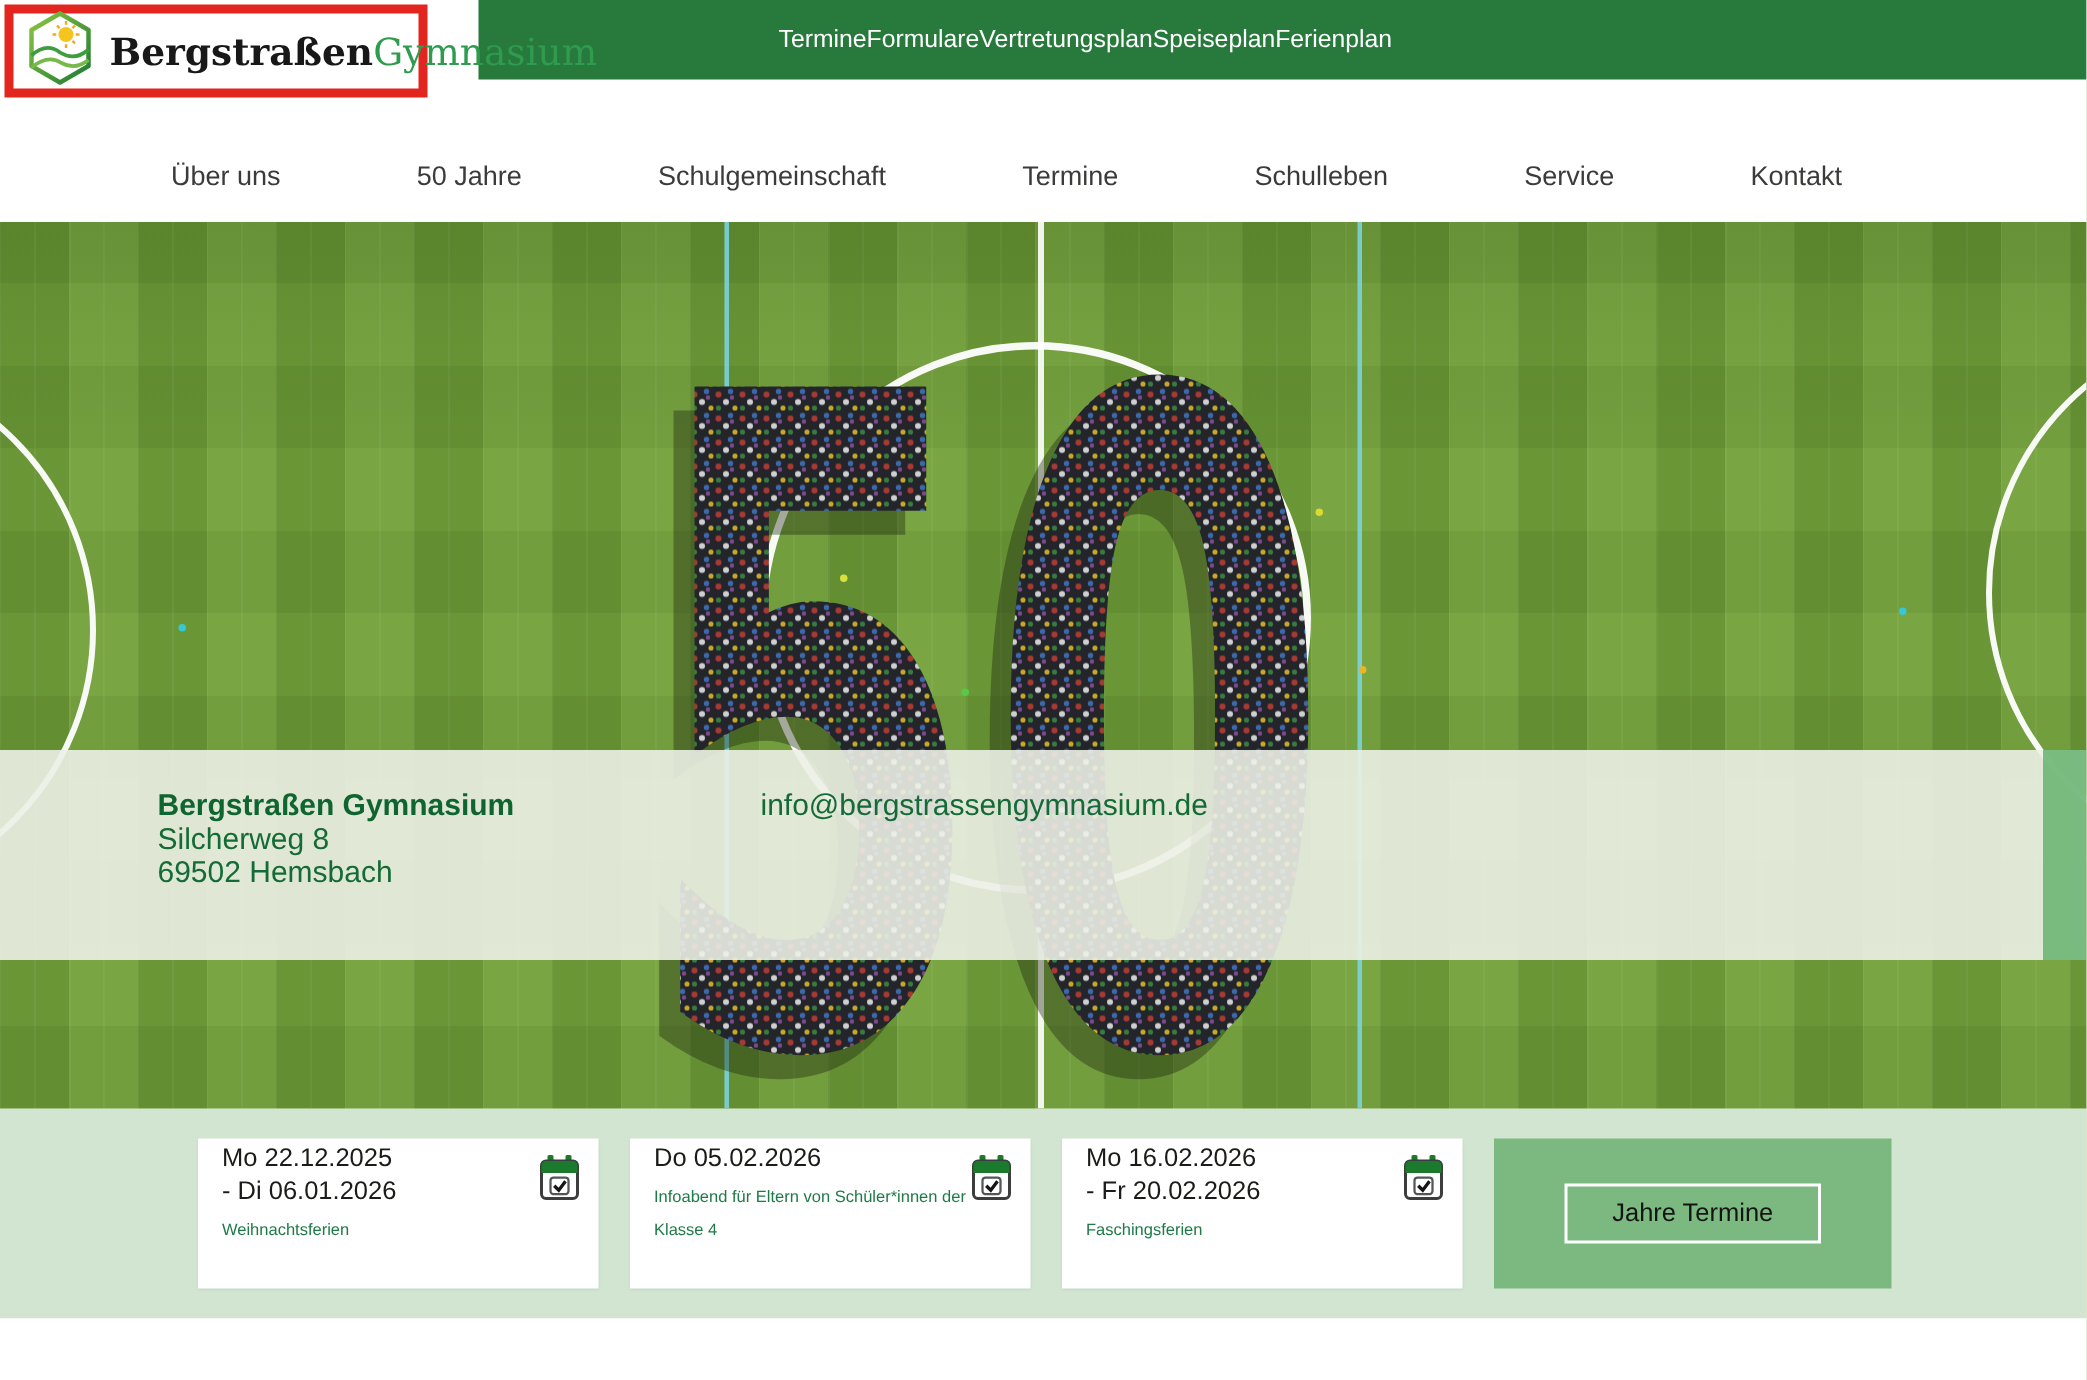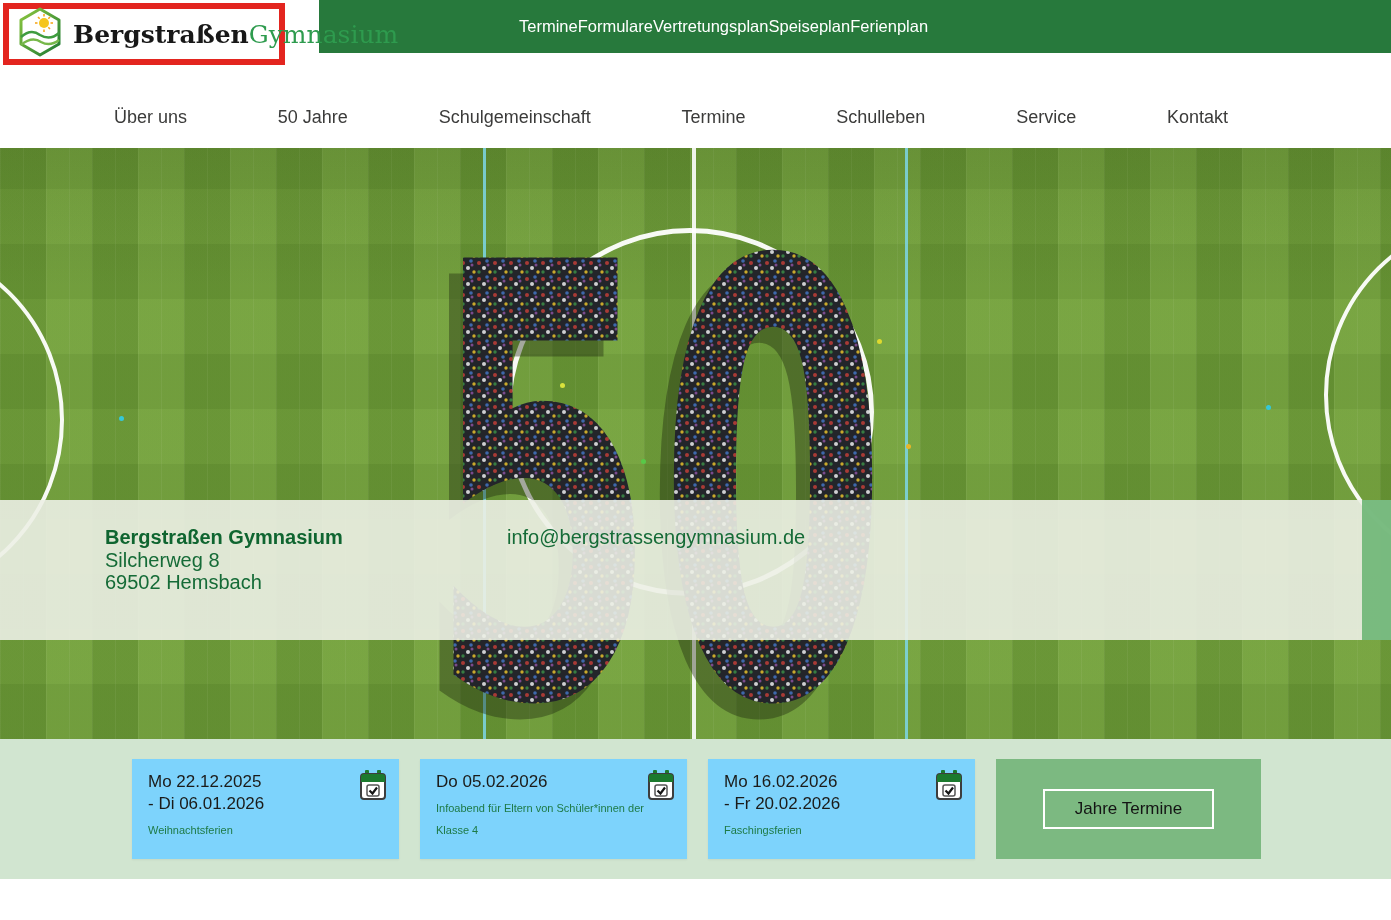--- a/index.html
+++ b/index.html
@@ -49,22 +49,22 @@
   .band { position:absolute; left:0; top:352px; width:100%; height:140px;
           background:rgba(236,240,229,0.9); }
   .band-strip { position:absolute; left:1362px; top:352px; width:29px; height:140px;
                 background:rgba(106,180,115,0.88); }
   .band-col { position:absolute; top:26px; font-size:20px; line-height:22.5px; color:#156b37; }
   .col-address { left:105px; } .col-contact { left:507px; } .col-hours { left:907px; }
   .band-bold { font-weight:bold; color:#0f6530; }
 
   
   .events { height:140px; background:#d1e5d0; padding:20px 0 0 132px; display:flex; gap:21px; }
-  .event-card { width:267px; height:100px; background:#7dd3fc; position:relative;
-                padding:12px 16px; box-shadow:0 1px 2px rgba(0,0,0,0.06); cursor:pointer; }
+  .event-card { width:267px; height:100px; background:#ffffff; position:relative;
+                padding:2px 16px; box-shadow:0 1px 2px rgba(0,0,0,0.06); cursor:pointer; }
   .event-date { font-size:17px; color:#1b1b19; line-height:22px; }
   .event-title { margin-top:4px; font-size:11px; color:#1e7a46; line-height:22px; }
   .cal-icon { position:absolute; right:12px; top:10px; }
   .all-block { width:265px; height:100px; background:#7cb981; display:flex;
                align-items:center; justify-content:center; }
   .all-btn { border:2px solid #ffffff; background:transparent; color:#141414;
              font-size:17px; padding:8px 30px; font-family:inherit; cursor:pointer; }
   .footer-strip { height:41px; background:#ffffff; }
 </style>
 </head>

